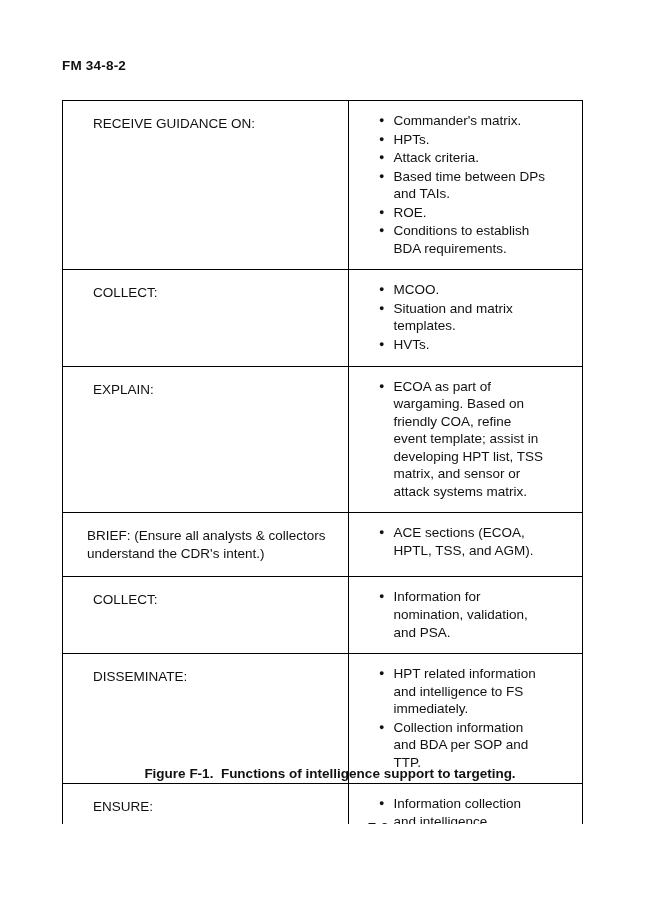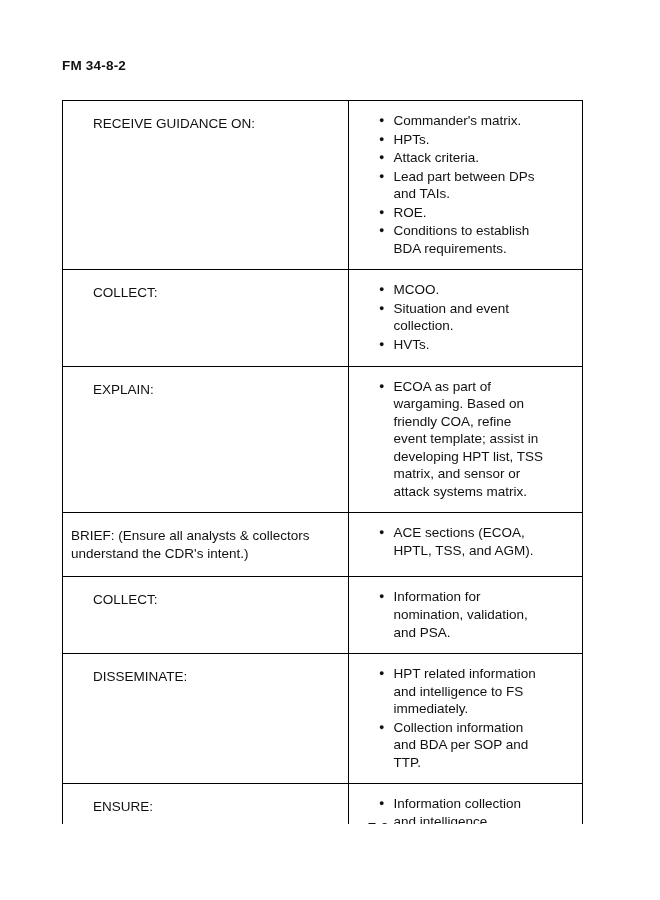--- a/index.html
+++ b/index.html
@@ -37,21 +37,21 @@
     vertical-align: top;
   }
   .label-cell {
     width: 245px;
     font-weight: normal;
     font-size: 13.5px;
     line-height: 1.3;
     padding: 14px 10px 14px 30px;
   }
   .label-cell.wide-label {
-    padding-left: 8px;
+    padding-left: 24px;
   }
   .bullet-cell {
     padding: 11px 36px 11px 30px;
     font-size: 13.5px;
   }
   .bullet-item {
     display: flex;
     align-items: flex-start;
     line-height: 1.3;
     margin-bottom: 1px;
@@ -104,42 +104,42 @@
             <div class="bullet-item">
               <span class="bullet-dot">●</span>
               <span class="bullet-text">HPTs.</span>
             </div>
             <div class="bullet-item">
               <span class="bullet-dot">●</span>
               <span class="bullet-text">Attack criteria.</span>
             </div>
             <div class="bullet-item">
               <span class="bullet-dot">●</span>
-              <span class="bullet-text">Lead part between DPs and TAIs.</span>
+              <span class="bullet-text">Based time between DPs and TAIs.</span>
             </div>
             <div class="bullet-item">
               <span class="bullet-dot">●</span>
               <span class="bullet-text">ROE.</span>
             </div>
             <div class="bullet-item">
               <span class="bullet-dot">●</span>
               <span class="bullet-text">Conditions to establish BDA requirements.</span>
             </div>
           </td>
         </tr>
         <tr>
           <td class="label-cell">COLLECT:</td>
           <td class="bullet-cell">
             <div class="bullet-item">
               <span class="bullet-dot">●</span>
               <span class="bullet-text">MCOO.</span>
             </div>
             <div class="bullet-item">
               <span class="bullet-dot">●</span>
-              <span class="bullet-text">Situation and event collection.</span>
+              <span class="bullet-text">Situation and matrix templates.</span>
             </div>
             <div class="bullet-item">
               <span class="bullet-dot">●</span>
               <span class="bullet-text">HVTs.</span>
             </div>
           </td>
         </tr>
         <tr>
           <td class="label-cell">EXPLAIN:</td>
           <td class="bullet-cell">
@@ -185,15 +185,16 @@
           <td class="bullet-cell">
             <div class="bullet-item">
               <span class="bullet-dot">●</span>
               <span class="bullet-text">Information collection and intelligence  production support all FRAGOs.</span>
             </div>
           </td>
         </tr>
       </tbody>
   </table>
 
+  <div class="caption">Figure F-1.  Functions of intelligence support to targeting.</div>
 
   <div class="page-number">F-2</div>
 </div>
 
 </body></html>

